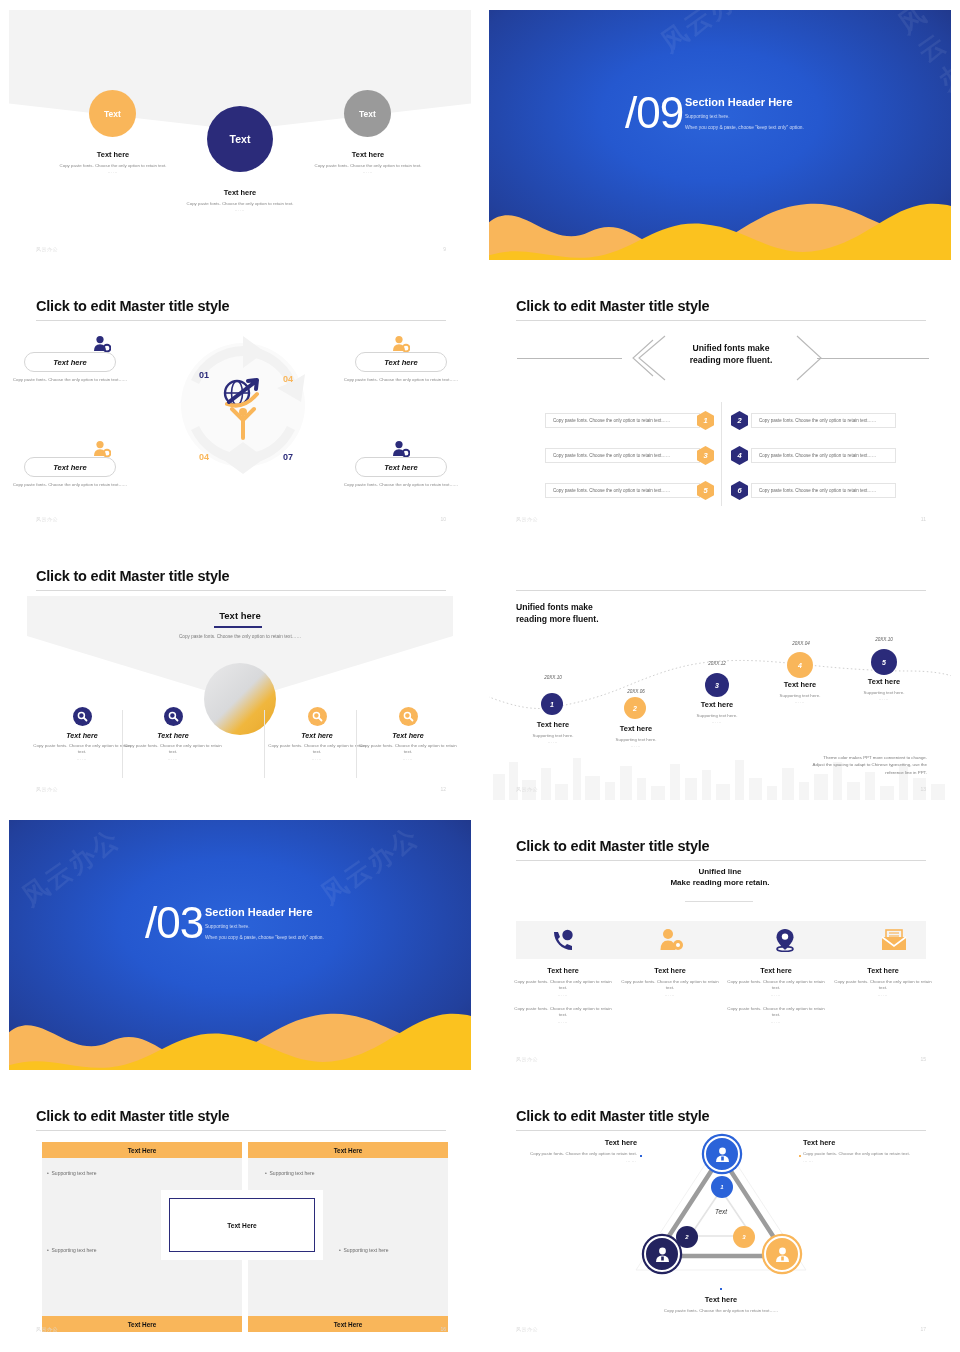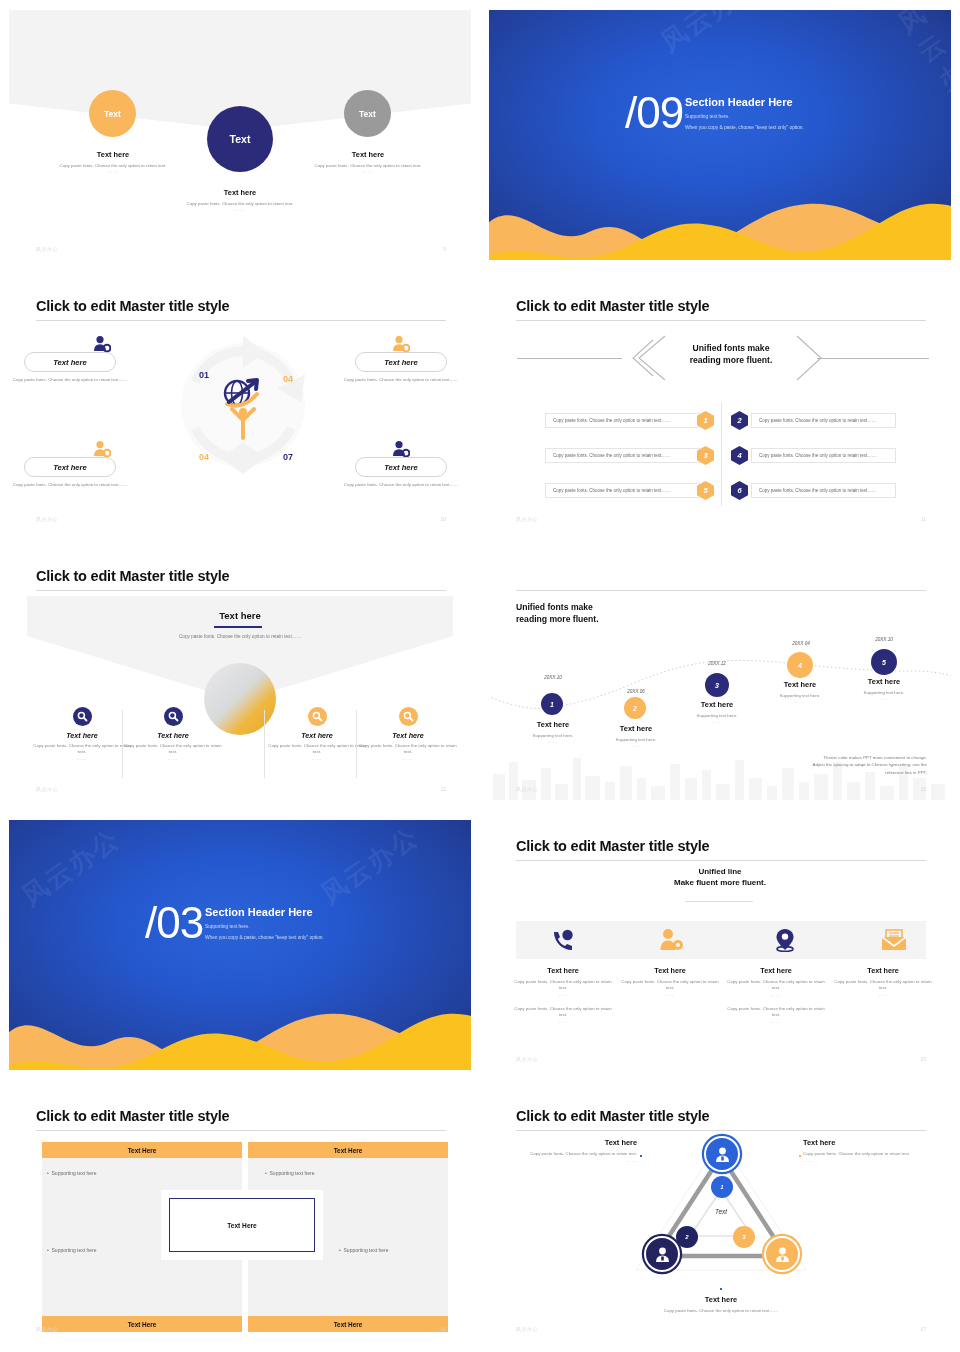--- a/index.html
+++ b/index.html
@@ -567,21 +567,21 @@
     </div>
   </div>
 
   <div class="slide">
     <div class="canvas">
       <div class="m-title">Click to edit Master title style</div>
       <div class="m-rule"></div>
 
       <div class="s8-h">
         <div>Unified line</div>
-        <div>Make fluent more fluent.</div>
+        <div>Make reading more retain.</div>
       </div>
       <div class="s8-rule"></div>
       <div class="s8-band"></div>
 
       <svg style="position:absolute;left:62px;top:109px;" width="24" height="22" viewBox="0 0 24 22">
         <circle cx="16.5" cy="6" r="5.2" fill="#2B2B7A"></circle>
         <path d="M3 3 L7 3 L9 8 L7 10 C8.5 13.5 10.5 15.5 14 17 L16 15 L21 17 L21 21 C11 21 3 13 3 3 Z" fill="#2B2B7A"></path>
       </svg>
 
       <svg style="position:absolute;left:170px;top:108px;" width="26" height="24" viewBox="0 0 26 24">

